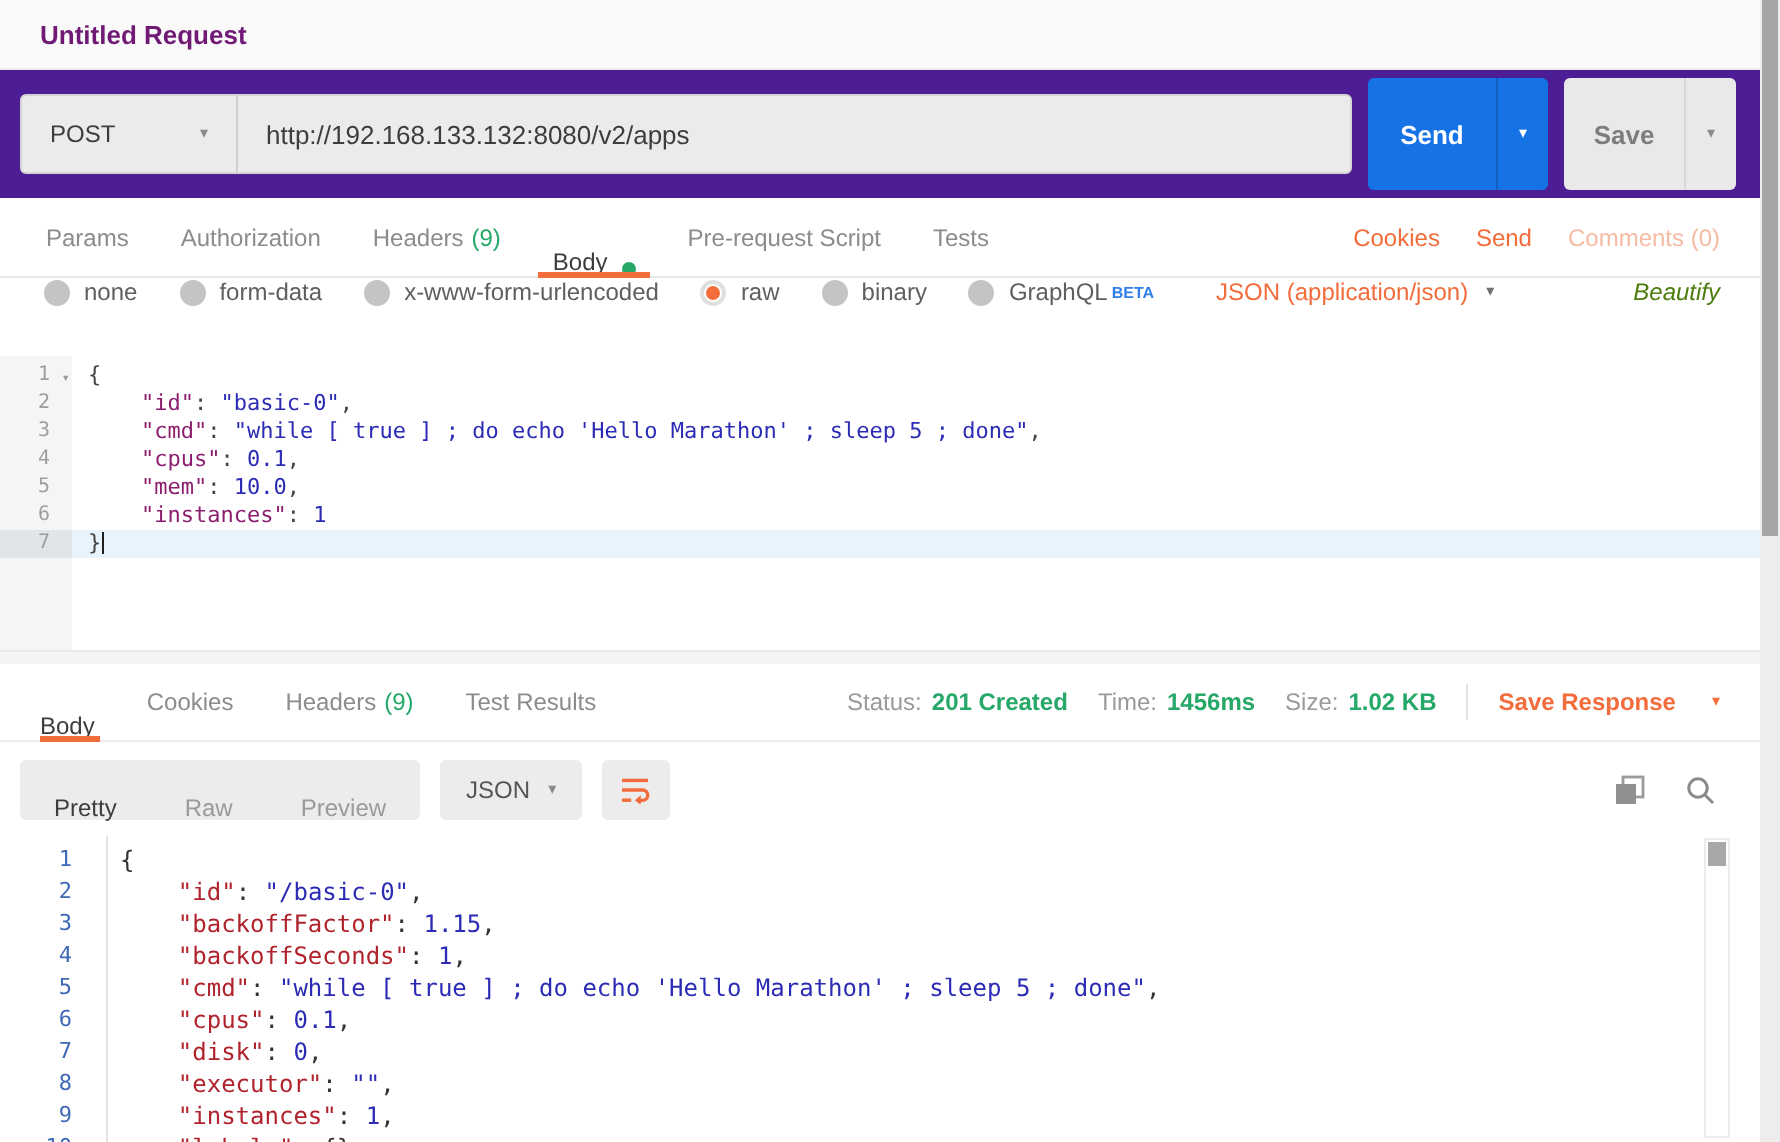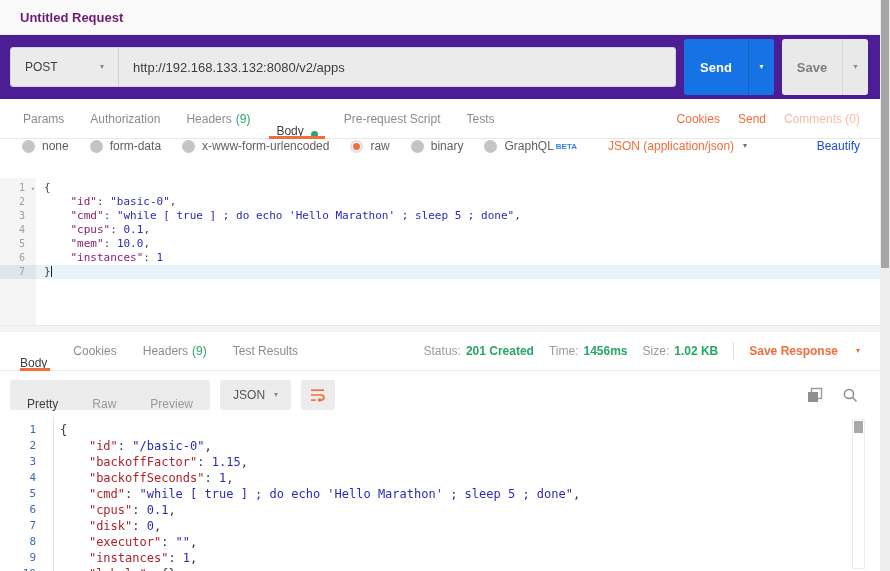--- a/index.html
+++ b/index.html
@@ -39,21 +39,21 @@
 
   
   .bodytype-row { height:39px; display:flex; align-items:flex-start; padding:0 20px 0 22px; font-size:12px; color:#5f5f5f; }
   .radio-opt { display:flex; align-items:center; margin-right:21px; cursor:pointer; white-space:nowrap; }
   .radio { width:13px; height:13px; border-radius:50%; background:#c4c4c4; margin-right:7px; }
   .radio.sel { background:#fff; border:2px solid #e0e0e0; position:relative; }
   .radio.sel::after { content:""; position:absolute; left:50%; top:50%; width:7px; height:7px; margin:-3.5px 0 0 -3.5px; border-radius:50%; background:#f36c3b; }
   .beta { font-size:8px; font-weight:700; color:#2f7fe8; vertical-align:super; margin-left:2px; }
   .ctype { display:flex; align-items:center; gap:9px; color:#f36c3b; margin-left:10px; cursor:pointer; }
   .ctype .caret { color:#6f6f6f; }
-  .beautify { margin-left:auto; color:#1d4ed8; cursor:pointer; }
+  .beautify { margin-left:auto; color:#4d7c0f; cursor:pointer;font-style:italic; }
 
   
   .editor { position:relative; font-family:"DejaVu Sans Mono","Liberation Mono",monospace; overflow:hidden; background:#fff; }
   #request-editor { height:147px; font-size:11px; line-height:14px; padding-top:3px; --k:#8b1f6e; --s:#2b2bb5; --n:#2b2bb5; --p:#444; }
   #request-editor .gutter-bg { position:absolute; left:0; top:0; bottom:0; width:36px; background:#f5f5f5; }
   #request-editor .gutter-cell { width:36px; min-width:36px; text-align:right; padding-right:11px; color:#9e9e9e; font-size:10px; position:relative; z-index:1; }
   #request-editor .code-text { padding-left:8px; }
   #request-editor .code-row.active .code-text { background:#e9f3fc; }
   #request-editor .code-row.active .gutter-cell { background:#e0e5e9; }
   #response-editor { height:153px; font-size:12px; line-height:16px; padding-top:4px; --k:#b0232d; --s:#2b2bb5; --n:#2b2bb5; --p:#333; }

